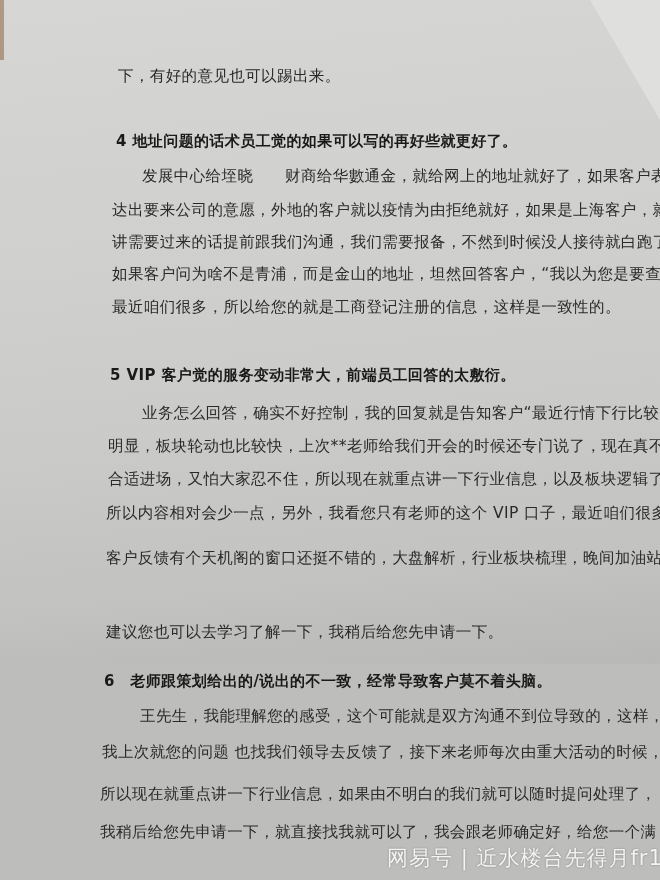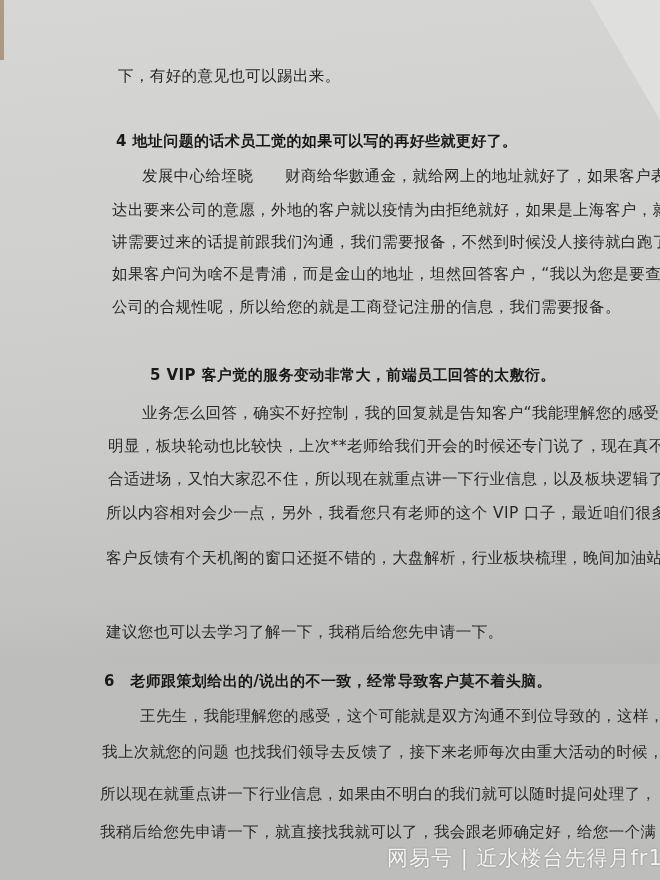--- a/index.html
+++ b/index.html
@@ -40,23 +40,23 @@
   <div class="fold"></div>
   <div class="leftedge"></div>
 
   <div id="lines">
     <div class="line" style="left:118px;top:66px;">下，有好的意见也可以踢出来。</div>
     <div class="line heading" style="left:116px;top:132px;text-align:center;">4 地址问题的话术员工觉的如果可以写的再好些就更好了。</div>
     <div class="line" style="left:142px;top:166px;">发展中心给垤晓　　财商给华數通金，就给网上的地址就好了，如果客户表</div>
     <div class="line" style="left:112px;top:200px;">达出要来公司的意愿，外地的客户就以疫情为由拒绝就好，如果是上海客户，就</div>
     <div class="line" style="left:112px;top:232px;">讲需要过来的话提前跟我们沟通，我们需要报备，不然到时候没人接待就白跑了，</div>
     <div class="line" style="left:112px;top:264px;">如果客户问为啥不是青浦，而是金山的地址，坦然回答客户，“我以为您是要查看</div>
-    <div class="line" style="left:112px;top:297px;">公司的合规性呢，所以给您的就是工商登记注册的信息，我们需要报备。</div>
-    <div class="line heading" style="left:110px;top:366px;margin-left:40px;">5 VIP 客户觉的服务变动非常大，前端员工回答的太敷衍。</div>
-    <div class="line" style="left:142px;top:403px;">业务怎么回答，确实不好控制，我的回复就是告知客户“我能理解您的感受</div>
+    <div class="line" style="left:112px;top:297px;">最近咱们很多，所以给您的就是工商登记注册的信息，这样是一致性的。</div>
+    <div class="line heading" style="left:110px;top:366px;">5 VIP 客户觉的服务变动非常大，前端员工回答的太敷衍。</div>
+    <div class="line" style="left:142px;top:403px;">业务怎么回答，确实不好控制，我的回复就是告知客户“最近行情下行比较</div>
     <div class="line" style="left:108px;top:436px;">明显，板块轮动也比较快，上次**老师给我们开会的时候还专门说了，现在真不</div>
     <div class="line" style="left:108px;top:469px;">合适进场，又怕大家忍不住，所以现在就重点讲一下行业信息，以及板块逻辑了，</div>
     <div class="line" style="left:106px;top:503px;">所以内容相对会少一点，另外，我看您只有老师的这个 VIP 口子，最近咱们很多</div>
     <div class="line" style="left:106px;top:548px;">客户反馈有个天机阁的窗口还挺不错的，大盘解析，行业板块梳理，晚间加油站，</div>
     <div class="line" style="left:106px;top:586px;margin-top:36px;">建议您也可以去学习了解一下，我稍后给您先申请一下。</div>
     <div class="line heading" style="left:104px;top:672px;">6　老师跟策划给出的/说出的不一致，经常导致客户莫不着头脑。</div>
     <div class="line" style="left:140px;top:706px;">王先生，我能理解您的感受，这个可能就是双方沟通不到位导致的，这样，</div>
     <div class="line" style="left:102px;top:742px;">我上次就您的问题 也找我们领导去反馈了，接下来老师每次由重大活动的时候，</div>
     <div class="line" style="left:100px;top:784px;">所以现在就重点讲一下行业信息，如果由不明白的我们就可以随时提问处理了，</div>
     <div class="line" style="left:100px;top:822px;">我稍后给您先申请一下，就直接找我就可以了，我会跟老师确定好，给您一个满</div>

